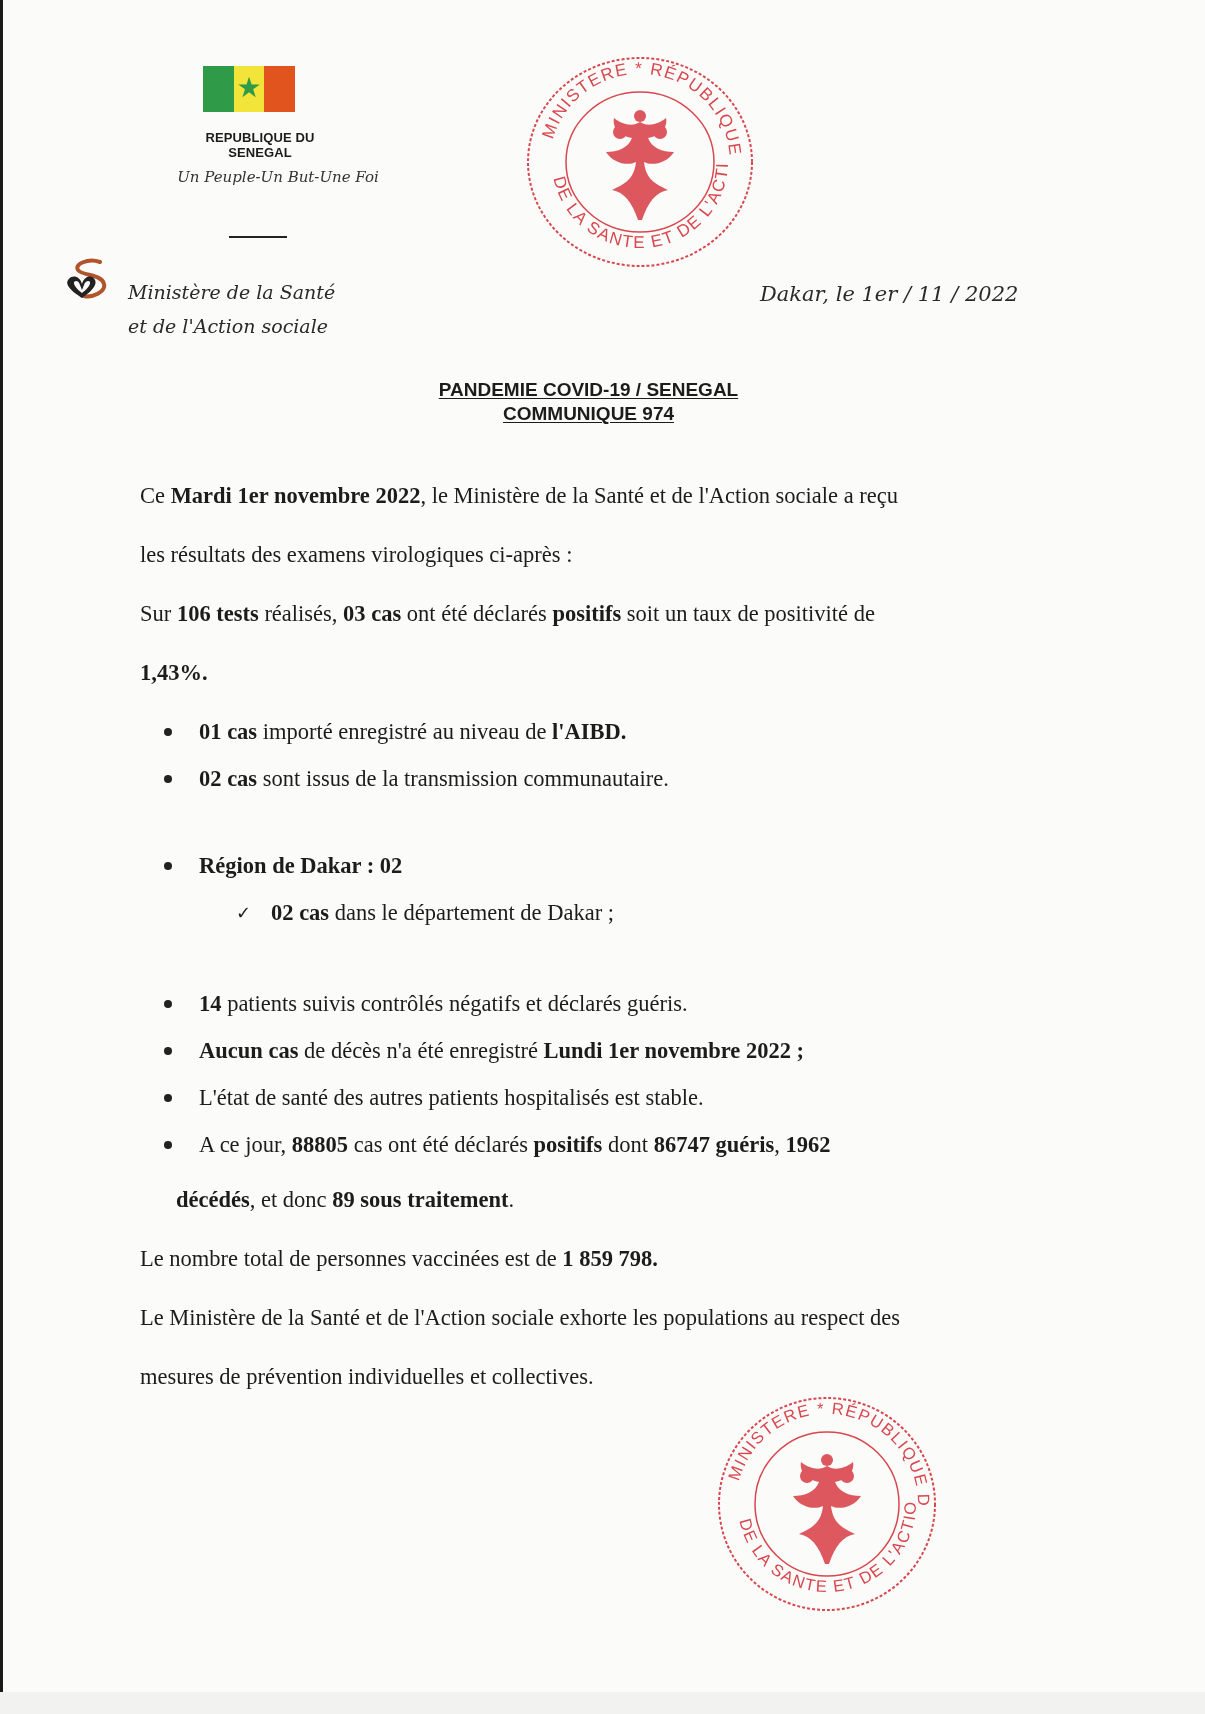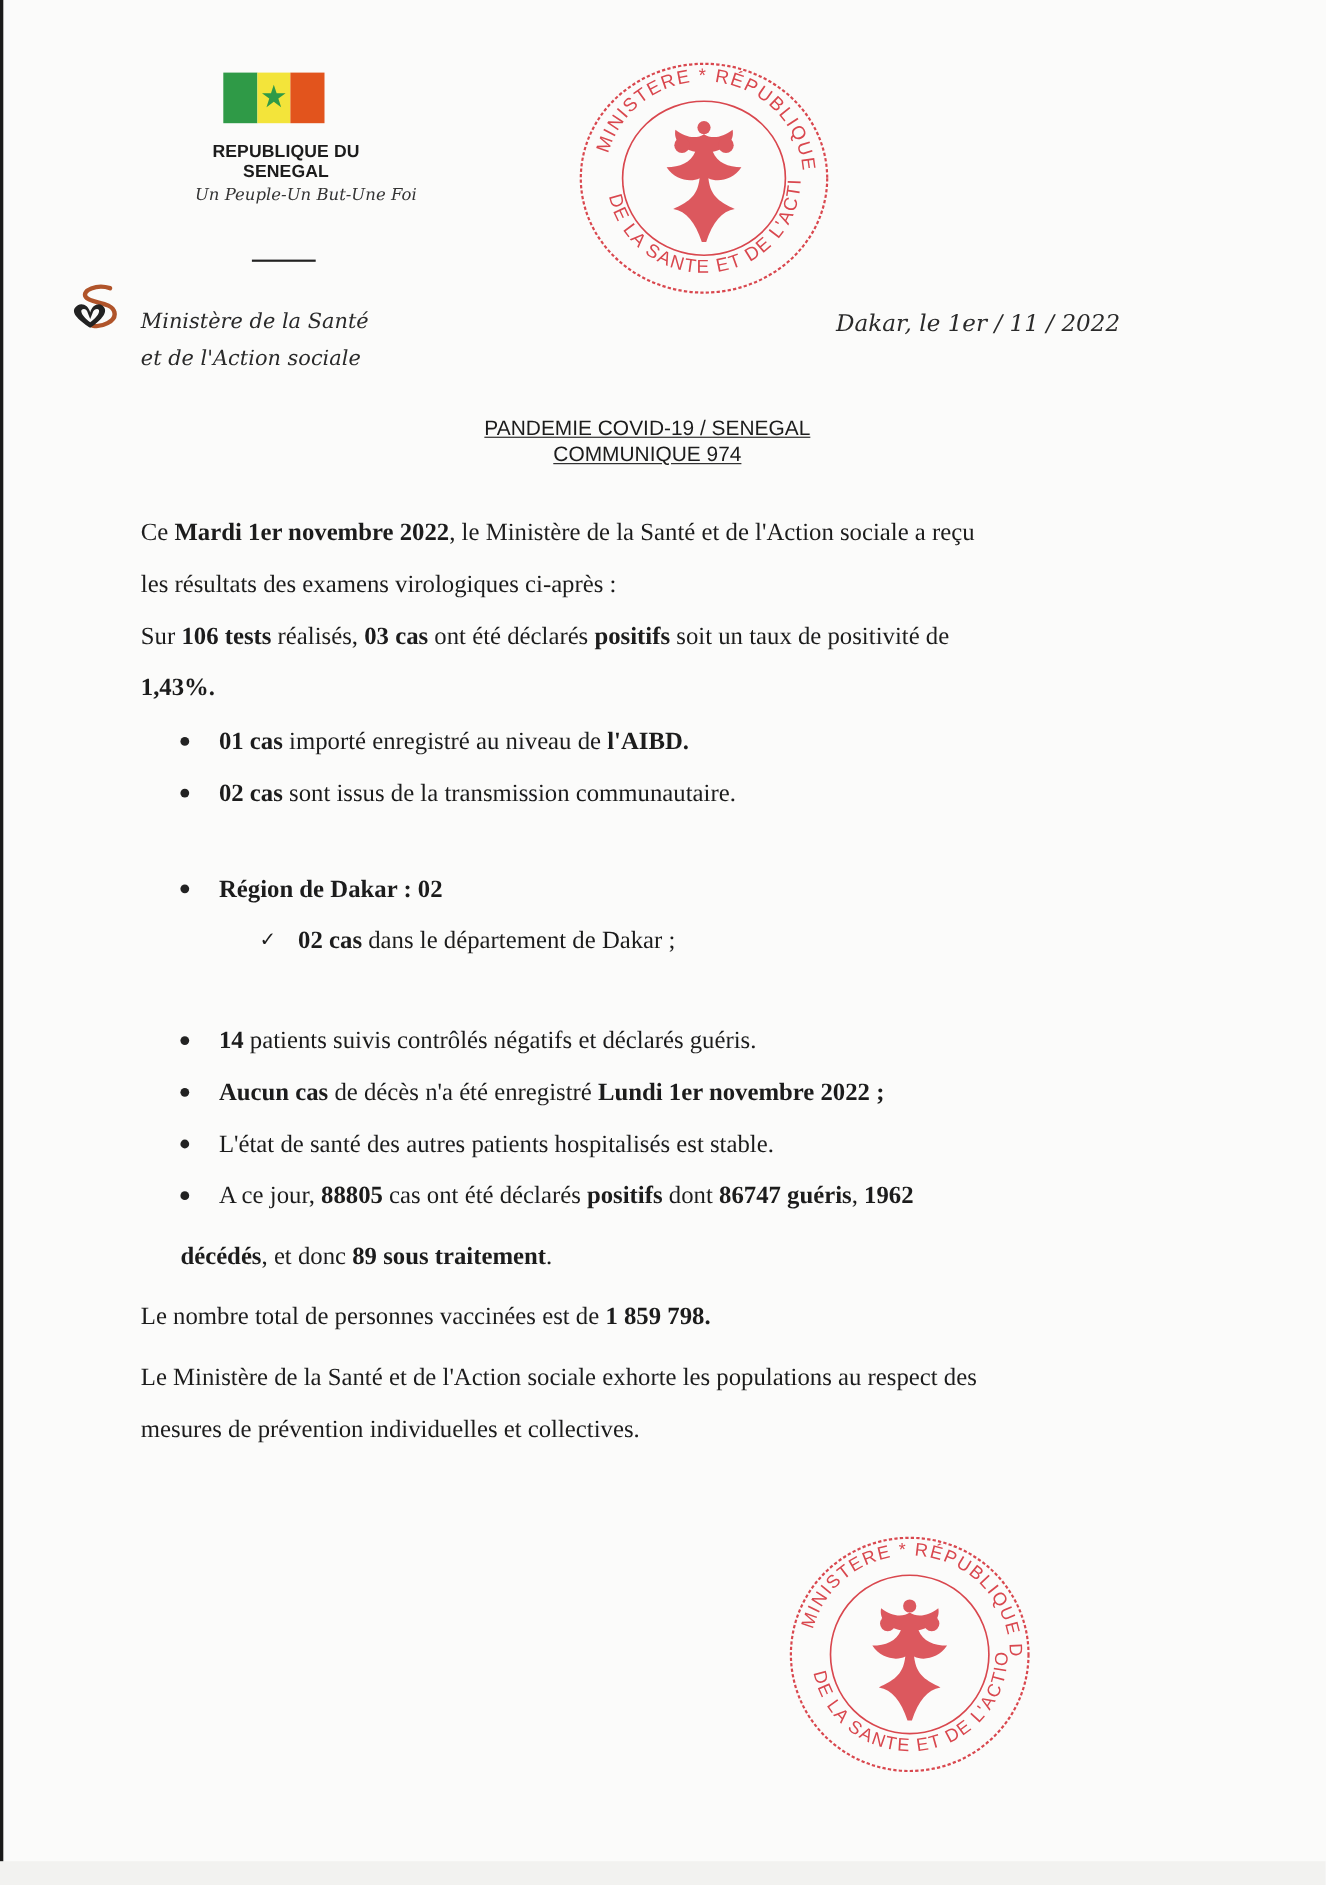--- a/index.html
+++ b/index.html
@@ -10,38 +10,38 @@
   }
   .left-edge { position:absolute; left:0; top:0; width:3px; height:1714px; background:#1a1a1a; }
   .bottom-strip { position:absolute; left:0; right:0; bottom:0; height:22px; background:#f2f2f0; }
   .abs { position:absolute; }
 
   
   .flag { position:absolute; left:203px; top:66px; width:92px; height:46px; display:flex; }
   .flag .band { flex:1; height:100%; }
   .flag .star { position:absolute; left:0; right:0; top:6px; text-align:center; font-size:28px; line-height:32px; font-family:"DejaVu Sans", sans-serif; }
 
-  .rep { left:180px; top:130px; width:160px; text-align:center; font-family:"Liberation Sans", sans-serif; font-weight:bold; font-size:16px; letter-spacing:0.1px; }
+  .rep { left:180px; top:130px; width:160px; text-align:center; font-family:"Liberation Sans", sans-serif; font-weight:bold; font-size:13px; letter-spacing:0.1px; }
   .motto { left:148px; top:168px; width:260px; text-align:center; font-family:"DejaVu Serif", serif; font-style:italic; font-size:15px; color:#333; }
   .rule { position:absolute; left:229px; top:236px; width:58px; height:2px; background:#222; }
 
   
   .mlogo { position:absolute; left:62px; top:258px; width:50px; height:44px; }
   .ministry { left:128px; top:275px; font-family:"DejaVu Serif", serif; font-style:italic; font-size:19px; line-height:34px; color:#2a2a2a; }
   .date { left:716px; top:282px; font-family:"DejaVu Serif", serif; font-style:italic; font-size:21px; color:#2a2a2a;margin-left:44px; }
 
   
   .seal { position:absolute; border-radius:50%; }
   .seal svg { width:100%; height:100%; display:block; }
 
-  .title-block { position:absolute; left:0; width:1177px; top:378px; text-align:center; font-family:"Liberation Sans", sans-serif; font-weight:normal; font-size:19px; line-height:24px; }
+  .title-block { position:absolute; left:0; width:1177px; top:378px; text-align:center; font-family:"Liberation Sans", sans-serif; font-weight:bold; font-size:19px; line-height:24px; }
   .title-block span { text-decoration:underline; text-underline-offset:2px; }
 
   .body { position:absolute; left:128px; top:460px; width:940px; font-size:22.5px; line-height:47px; }
-  .body p { margin:0; }
+  .body p { margin:12px; }
   .body b { font-weight:bold; }
   .bullets { list-style:none; margin:0; padding:0; }
   .bullets li { position:relative; padding-left:71px; }
   .bullets li .dot { position:absolute; left:36px; top:20px; width:8px; height:8px; border-radius:50%; background:#222; }
   .sub { padding-left:110px; position:relative; }
   .sub .check { position:absolute; left:108px; font-family:"DejaVu Sans", sans-serif; font-size:18px; }
   .sub .sub-text { padding-left:33px; }
   .indent2 { padding-left:36px; }
 </style>
 </head>

